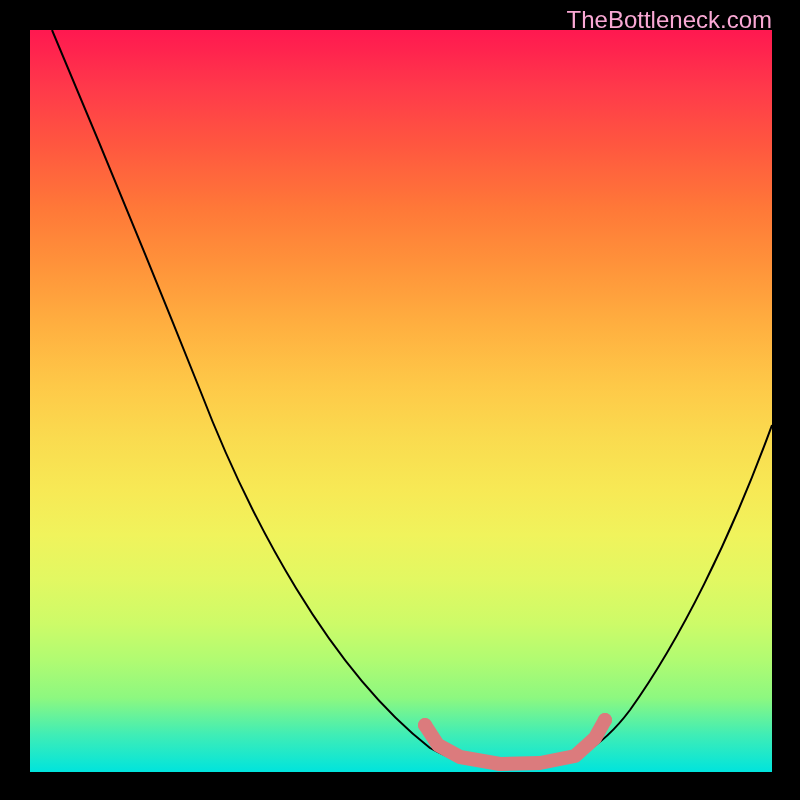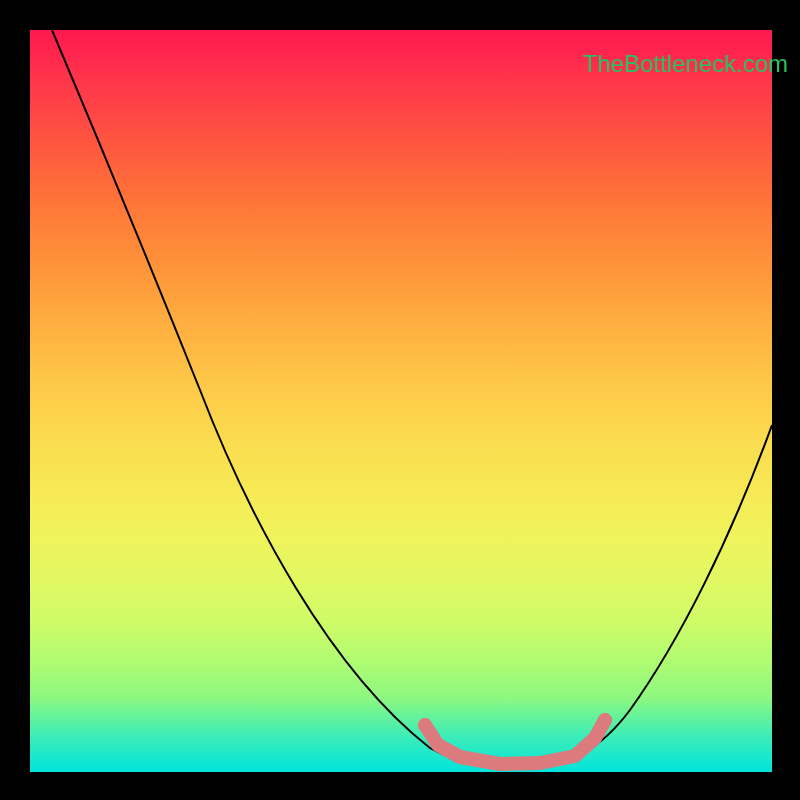--- a/index.html
+++ b/index.html
@@ -10,27 +10,26 @@
   body {
     width: 800px;
     height: 800px;
     background: #000;
     position: relative;
     overflow: hidden;
   }
   .watermark {
     position: absolute;
     top: 6px;
-    right: 12px;
-    color: #22c55e;
+    right: 28px;
+    color: #f9a8d4;
     font-family: Arial, Helvetica, sans-serif;
     font-size: 24px;
     font-weight: 500;
     z-index: 10;
-    margin-top: 44px;
   }
   .plot-area {
     position: absolute;
     left: 30px;
     top: 30px;
     width: 742px;
     height: 742px;
     background: linear-gradient(to bottom,
       #ff1850 0%,
       #ff3a4a 8%,

